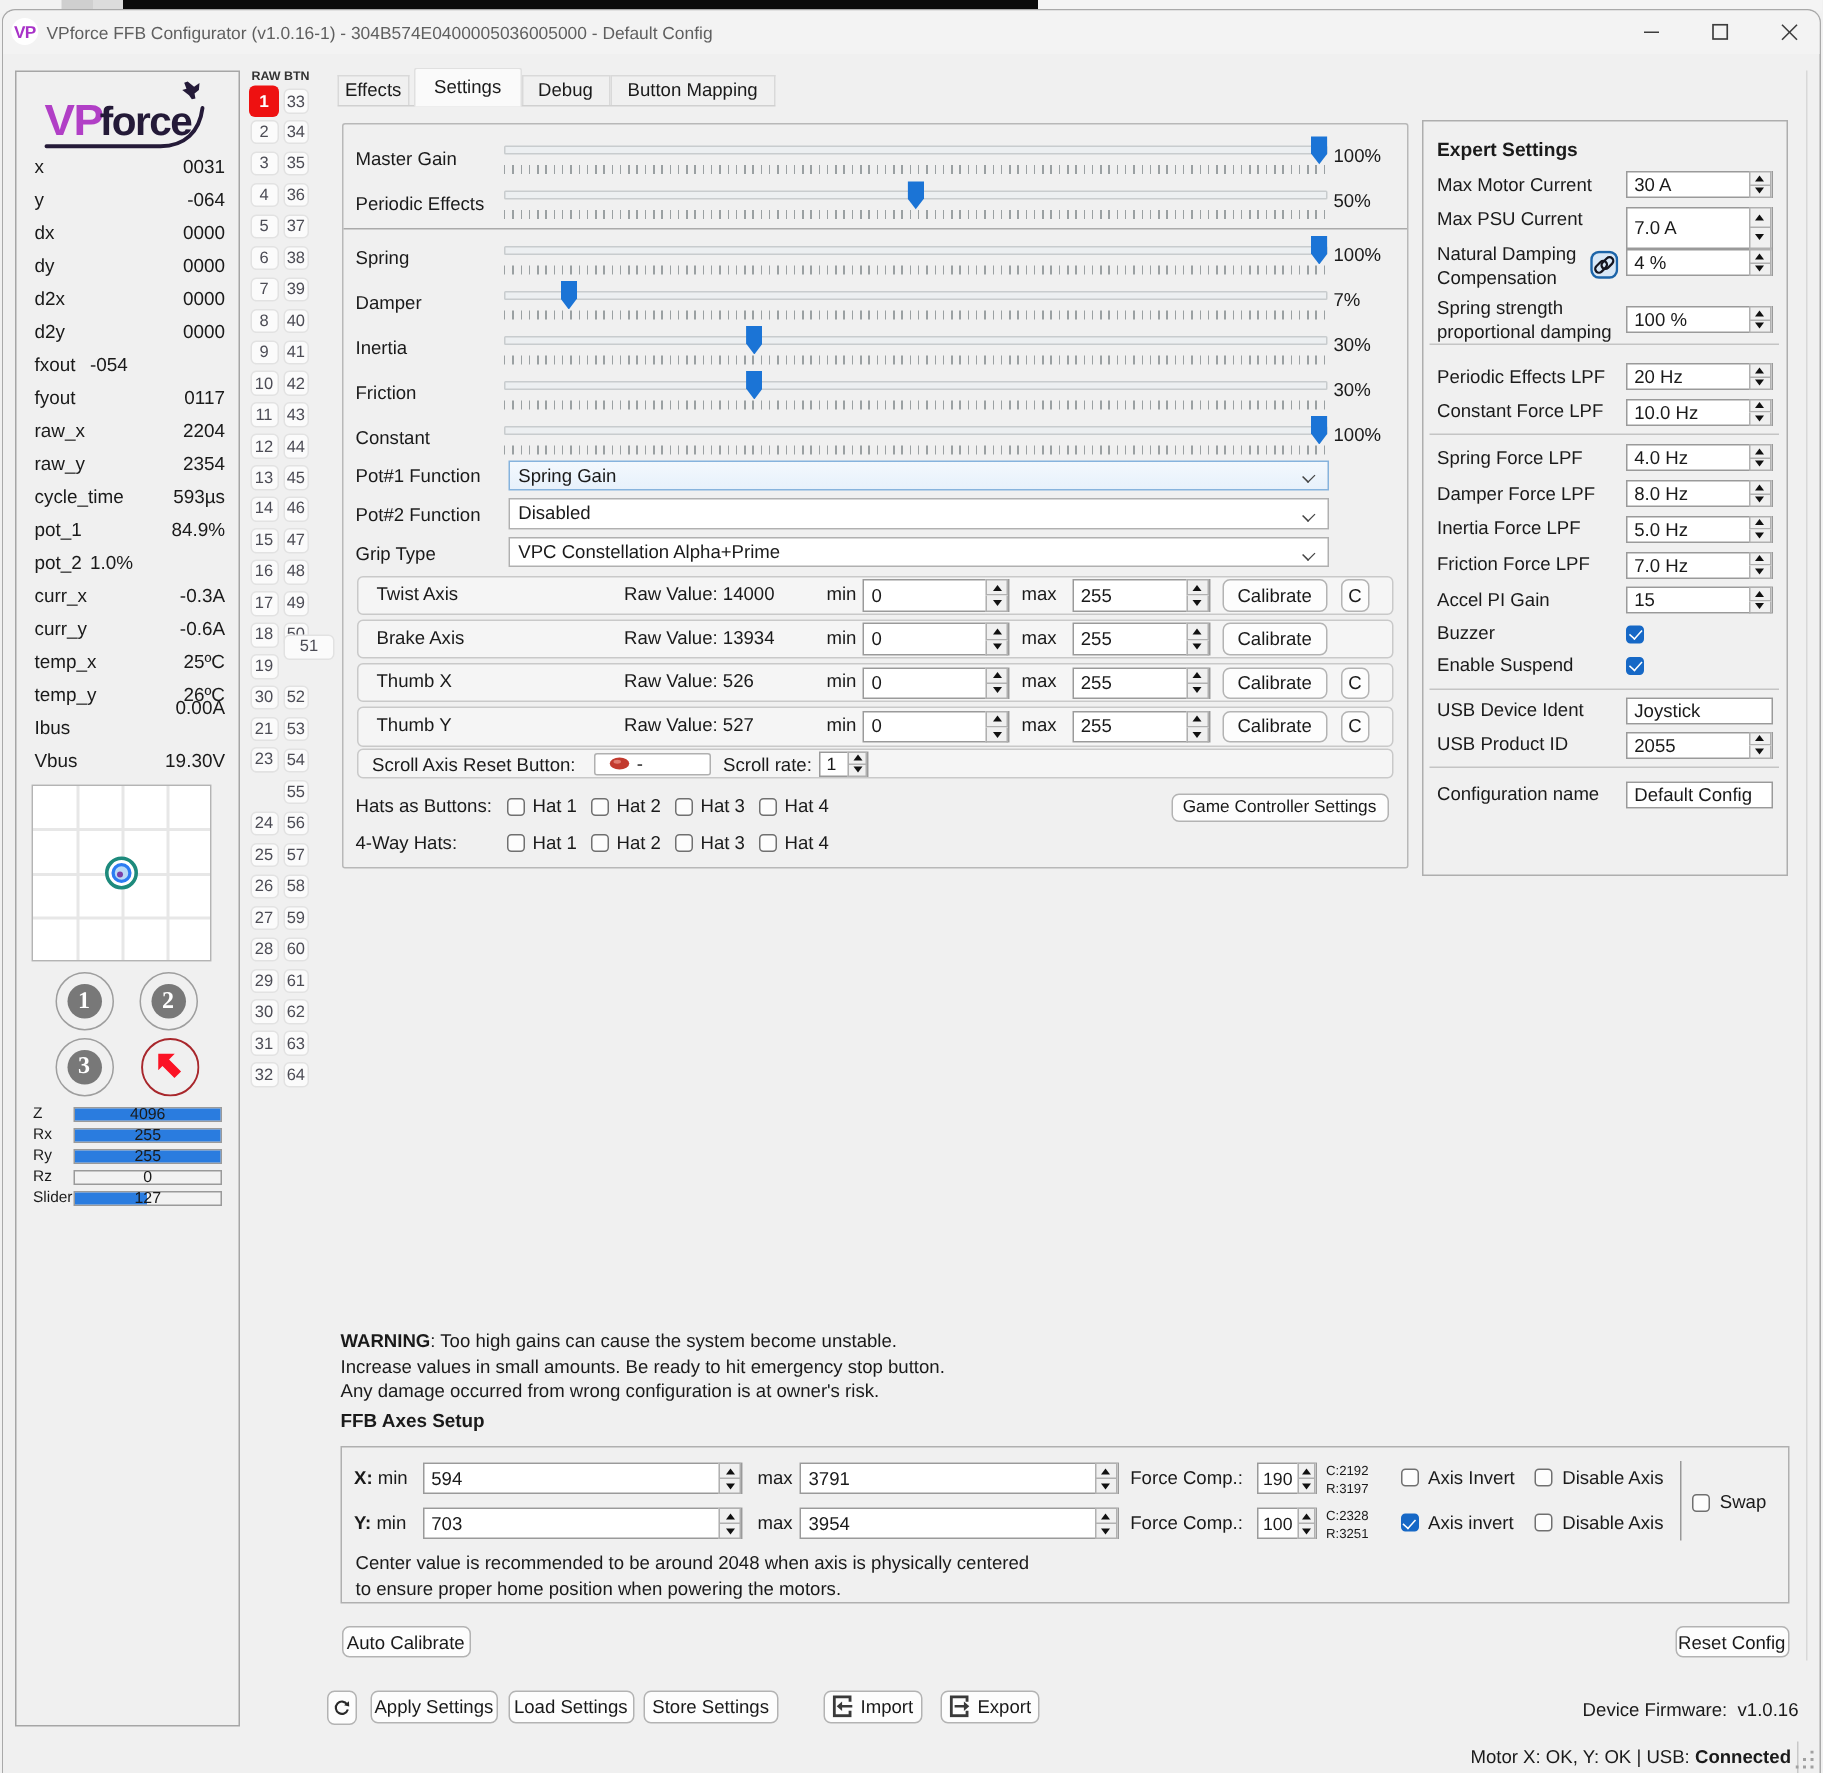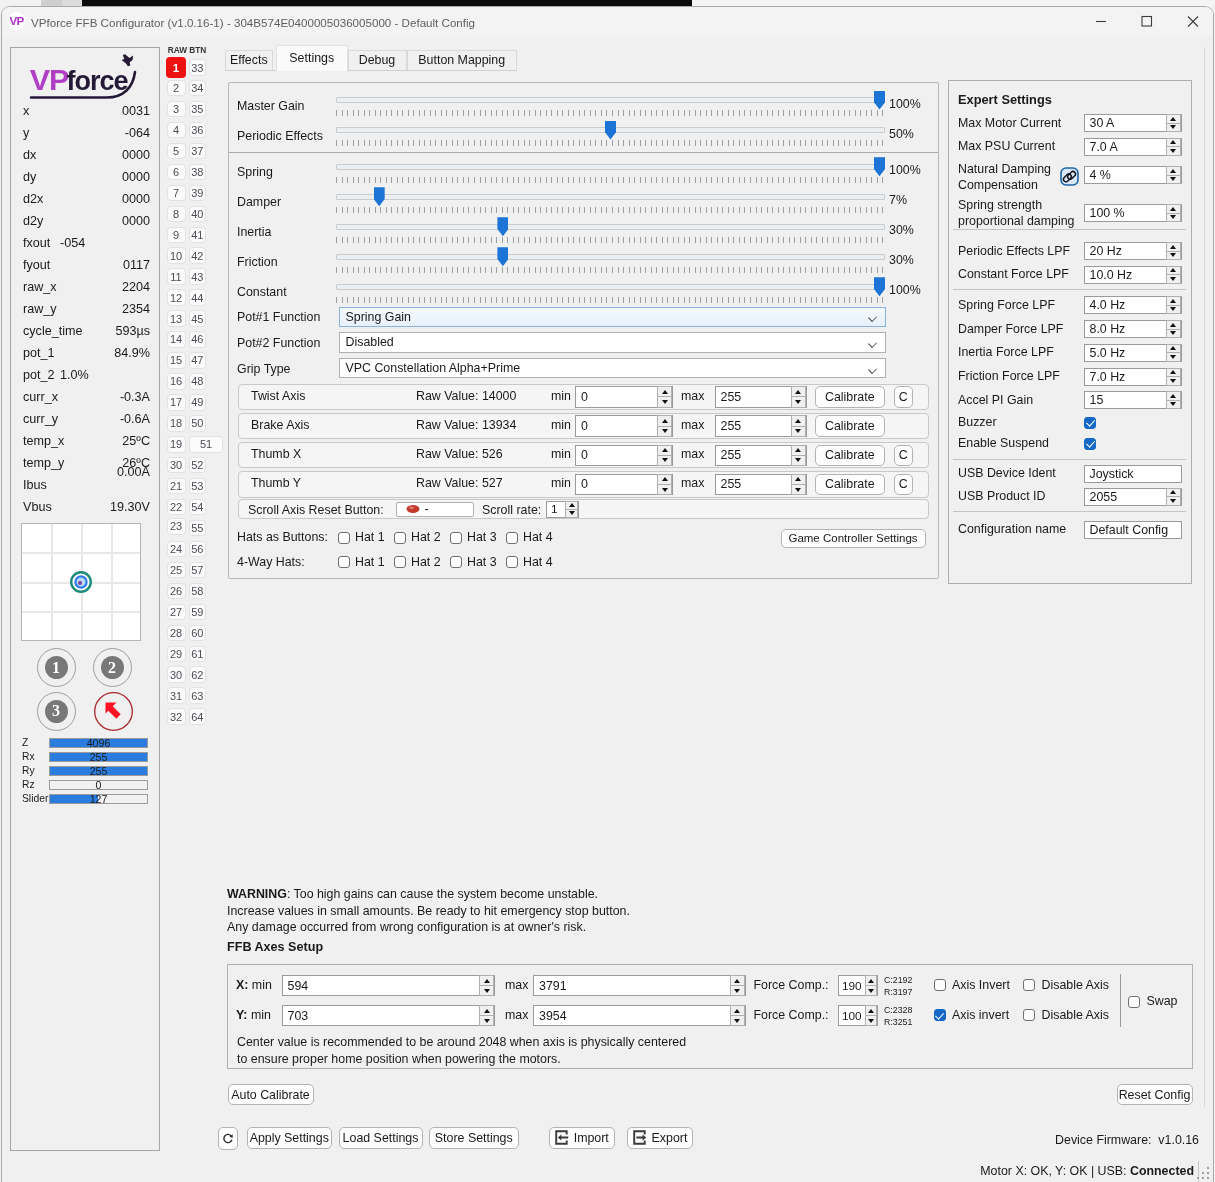--- a/index.html
+++ b/index.html
@@ -164,28 +164,28 @@
 <div class="rawcell" style="left:189px;top:331.2px;width:16.5px;height:16.5px">46</div>
 <div class="rawcell" style="left:166.5px;top:352.2px;width:19px;height:16.5px">15</div>
 <div class="rawcell" style="left:189px;top:352.2px;width:16.5px;height:16.5px">47</div>
 <div class="rawcell" style="left:166.5px;top:373.1px;width:19px;height:16.5px">16</div>
 <div class="rawcell" style="left:189px;top:373.1px;width:16.5px;height:16.5px">48</div>
 <div class="rawcell" style="left:166.5px;top:394.1px;width:19px;height:16.5px">17</div>
 <div class="rawcell" style="left:189px;top:394.1px;width:16.5px;height:16.5px">49</div>
 <div class="rawcell" style="left:166.5px;top:415.0px;width:19px;height:16.5px">18</div>
 <div class="rawcell" style="left:189px;top:415.0px;width:16.5px;height:16.5px">50</div>
 <div class="rawcell" style="left:166.5px;top:436.0px;width:19px;height:16.5px">19</div>
-<div class="rawcell" style="left:189px;top:436.0px;width:34px;height:16.5px">51</div>
+<div class="rawcell" style="left:189px;top:423px;width:34px;height:16.5px">51</div>
 <div class="rawcell" style="left:166.5px;top:456.9px;width:19px;height:16.5px">30</div>
 <div class="rawcell" style="left:189px;top:456.9px;width:16.5px;height:16.5px">52</div>
 <div class="rawcell" style="left:166.5px;top:477.9px;width:19px;height:16.5px">21</div>
 <div class="rawcell" style="left:189px;top:477.9px;width:16.5px;height:16.5px">53</div>
 <div class="rawcell" style="left:166.5px;top:498.8px;width:19px;height:16.5px">22</div>
 <div class="rawcell" style="left:189px;top:498.8px;width:16.5px;height:16.5px">54</div>
-<div class="rawcell" style="left:166.5px;top:518px;width:19px;height:16.5px">23</div>
+<div class="rawcell" style="left:166.5px;top:498px;width:19px;height:16.5px">23</div>
 <div class="rawcell" style="left:189px;top:519.8px;width:16.5px;height:16.5px">55</div>
 <div class="rawcell" style="left:166.5px;top:540.8px;width:19px;height:16.5px">24</div>
 <div class="rawcell" style="left:189px;top:540.8px;width:16.5px;height:16.5px">56</div>
 <div class="rawcell" style="left:166.5px;top:561.7px;width:19px;height:16.5px">25</div>
 <div class="rawcell" style="left:189px;top:561.7px;width:16.5px;height:16.5px">57</div>
 <div class="rawcell" style="left:166.5px;top:582.6px;width:19px;height:16.5px">26</div>
 <div class="rawcell" style="left:189px;top:582.6px;width:16.5px;height:16.5px">58</div>
 <div class="rawcell" style="left:166.5px;top:603.6px;width:19px;height:16.5px">27</div>
 <div class="rawcell" style="left:189px;top:603.6px;width:16.5px;height:16.5px">59</div>
 <div class="rawcell" style="left:166.5px;top:624.5px;width:19px;height:16.5px">28</div>
@@ -419,21 +419,21 @@
     <div class="spinbtns" style="width:15px">
       <div>
         <div class="tri-u"></div>
       </div>
       <div>
         <div class="tri-d"></div>
       </div>
     </div>
   </div>
 <div class="lbl" style="left:958px;top:139.0px">Max PSU Current</div>
-<div class="inp" style="left:1083.5px;top:137.5px;width:98px;height:18px;font-size:12.4px">
+<div class="inp" style="left:1083.5px;top:137.5px;width:98px;height:28px;font-size:12.4px">
     <span style="padding-left:5px">7.0 A</span>
     <div class="spinbtns" style="width:15px">
       <div>
         <div class="tri-u"></div>
       </div>
       <div>
         <div class="tri-d"></div>
       </div>
     </div>
   </div>

